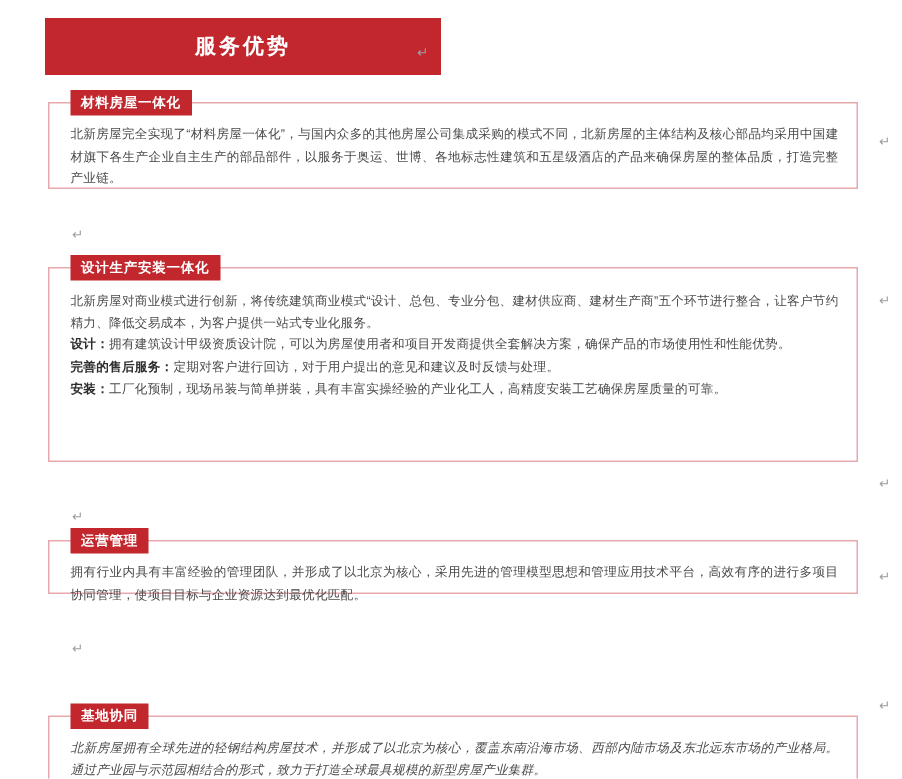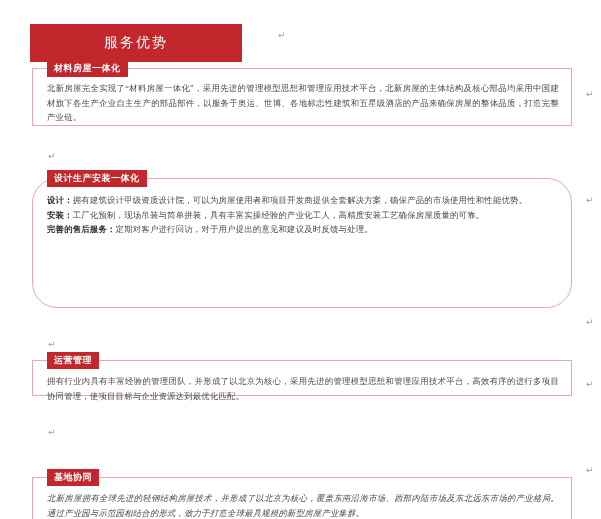--- a/index.html
+++ b/index.html
@@ -25,27 +25,27 @@
   .banner-row {
     position: absolute;
     left: 30px;
     top: 8px;
     width: 540px;
     height: 38px;
   }
   .banner {
     position: absolute;
     left: 0;
-    top: 16px;
-    width: 212px;
+    top: 4px;
+    width: 264px;
     height: 38px;
     background: #c1272d;
     color: #ffffff;
     font-size: 14px;
-    font-weight: normal;
+    font-weight: bold;
     letter-spacing: 2px;
     display: flex;
     align-items: center;
     justify-content: center;
     box-sizing: border-box;
   }
   .banner-mark {
     position: absolute;
     left: 248px;
     top: 22px;
@@ -91,22 +91,22 @@
     letter-spacing: 0.2px;
   }
   .body p {
     margin: 0;
   }
   .body .lead {
     font-weight: bold;
     color: #2f2f2f;
   }
 
-  #sec1 { left: 32px; top: 68px; width: 540px; height: 58px; font-family: Liberation Serif, serif; }
-  #sec2 { left: 32px; top: 178px; width: 540px; height: 130px; border-radius: 25px; }
+  #sec1 { left: 32px; top: 68px; width: 540px; height: 58px; }
+  #sec2 { left: 32px; top: 178px; width: 540px; height: 130px; }
   #sec3 { left: 32px; top: 360px; width: 540px; height: 36px; }
   #sec4 { left: 32px; top: 449px; width: 540px; height: 52px; margin-top: 28px; }
 
   #sec1 .body { padding-top: 13px; }
   #sec2 .body { padding-top: 14px; }
   #sec3 .body { padding-top: 13px; }
   #sec4 .body { padding-top: 13px; font-style: italic; }
 </style>
 </head>
 <body>
@@ -116,32 +116,33 @@
   <div class="banner-row">
     <div class="banner">
       <span>服务优势</span>
     </div>
     <span class="banner-mark">↵</span>
   </div>
 
   <div class="section" id="sec1">
     <div class="legend">材料房屋一体化</div>
     <div class="body">
-      <p>北新房屋完全实现了“材料房屋一体化”，采用先进的管理模型思想和管理应用技术平台，北新房屋的主体结构及核心部品均采用中国建材旗下各生产企业自主生产的部品部件，以服务于奥运、世博、各地标志性建筑和五星级酒店的产品来确保房屋的整体品质，打造完整产业链。</p>
+      <p>北新房屋完全实现了“材料房屋一体化”，与国内众多的其他房屋公司集成采购的模式不同，北新房屋的主体结构及核心部品均采用中国建材旗下各生产企业自主生产的部品部件，以服务于奥运、世博、各地标志性建筑和五星级酒店的产品来确保房屋的整体品质，打造完整产业链。</p>
     </div>
   </div>
   <span class="pmark" style="left:586px; top:90px;">↵</span>
   <span class="pmark" style="left:48px; top:152px;">↵</span>
 
   <div class="section" id="sec2">
     <div class="legend">设计生产安装一体化</div>
     <div class="body">
+      <p>北新房屋对商业模式进行创新，将传统建筑商业模式“设计、总包、专业分包、建材供应商、建材生产商”五个环节进行整合，让客户节约精力、降低交易成本，为客户提供一站式专业化服务。</p>
       <p><span class="lead">设计：</span>拥有建筑设计甲级资质设计院，可以为房屋使用者和项目开发商提供全套解决方案，确保产品的市场使用性和性能优势。</p>
+      <p><span class="lead">完善的售后服务：</span>定期对客户进行回访，对于用户提出的意见和建议及时反馈与处理。</p>
       <p><span class="lead">安装：</span>工厂化预制，现场吊装与简单拼装，具有丰富实操经验的产业化工人，高精度安装工艺确保房屋质量的可靠。</p>
-      <p><span class="lead">完善的售后服务：</span>定期对客户进行回访，对于用户提出的意见和建议及时反馈与处理。</p>
     </div>
   </div>
   <span class="pmark" style="left:586px; top:196px;">↵</span>
   <span class="pmark" style="left:586px; top:318px;">↵</span>
   <span class="pmark" style="left:48px; top:340px;">↵</span>
 
   <div class="section" id="sec3">
     <div class="legend">运营管理</div>
     <div class="body">
       <p>拥有行业内具有丰富经验的管理团队，并形成了以北京为核心，采用先进的管理模型思想和管理应用技术平台，高效有序的进行多项目协同管理，使项目目标与企业资源达到最优化匹配。</p>

